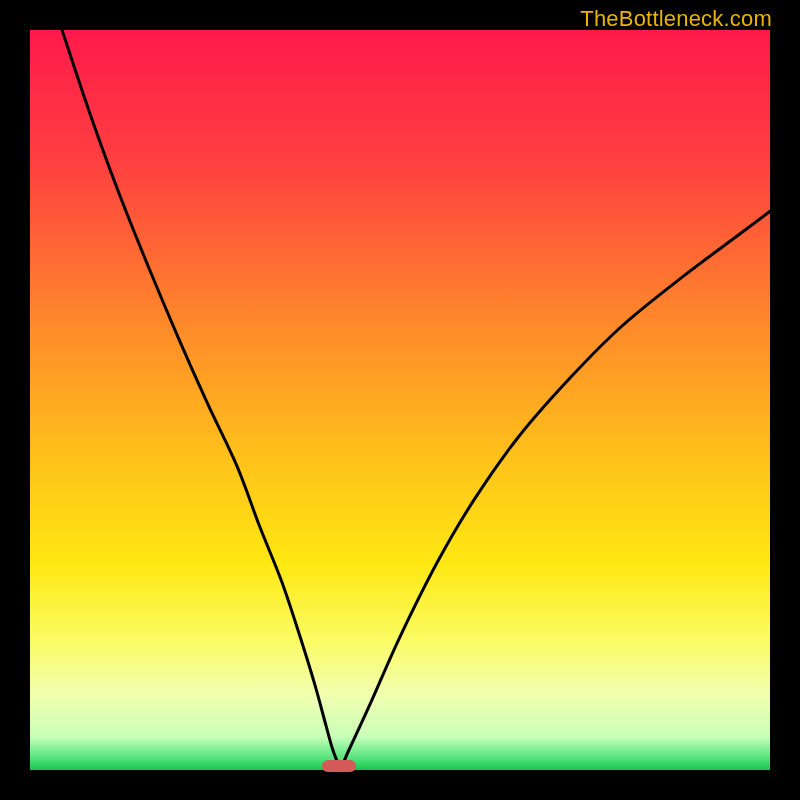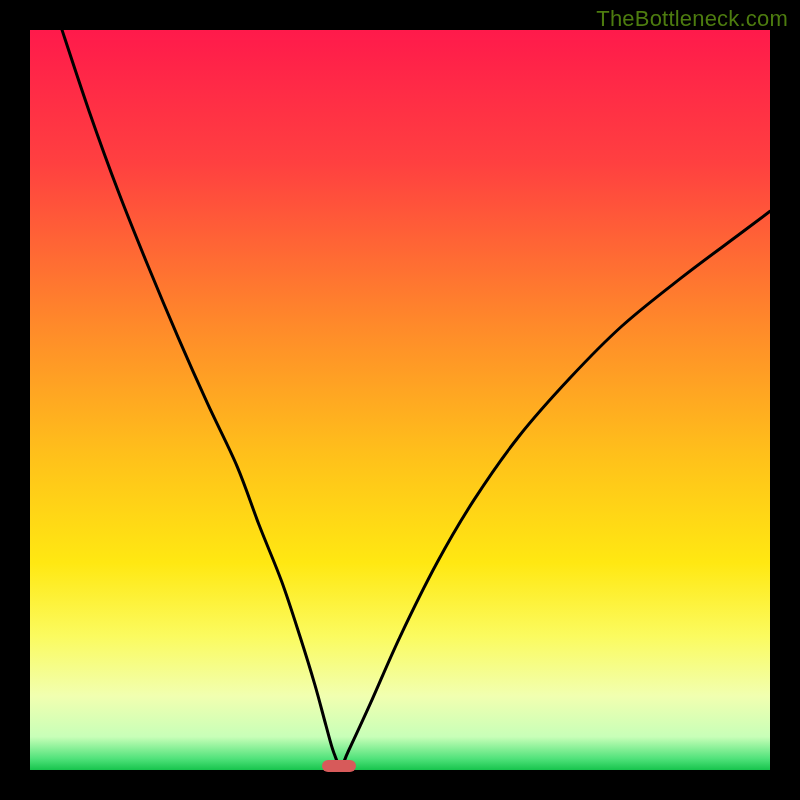--- a/index.html
+++ b/index.html
@@ -29,22 +29,22 @@
   .gradient-bg {
     position: absolute;
     left: 0;
     top: 0;
     width: 100%;
     height: 100%;
   }
   .watermark {
     position: absolute;
     top: 6px;
-    right: 12px;
-    color: #4d7c0f;
+    right: 28px;
+    color: #eab308;
     font-size: 22px;
     letter-spacing: 0.2px;
   }
   svg.curve {
     position: absolute;
     left: 0;
     top: 0;
     width: 100%;
     height: 100%;
     overflow: visible;

